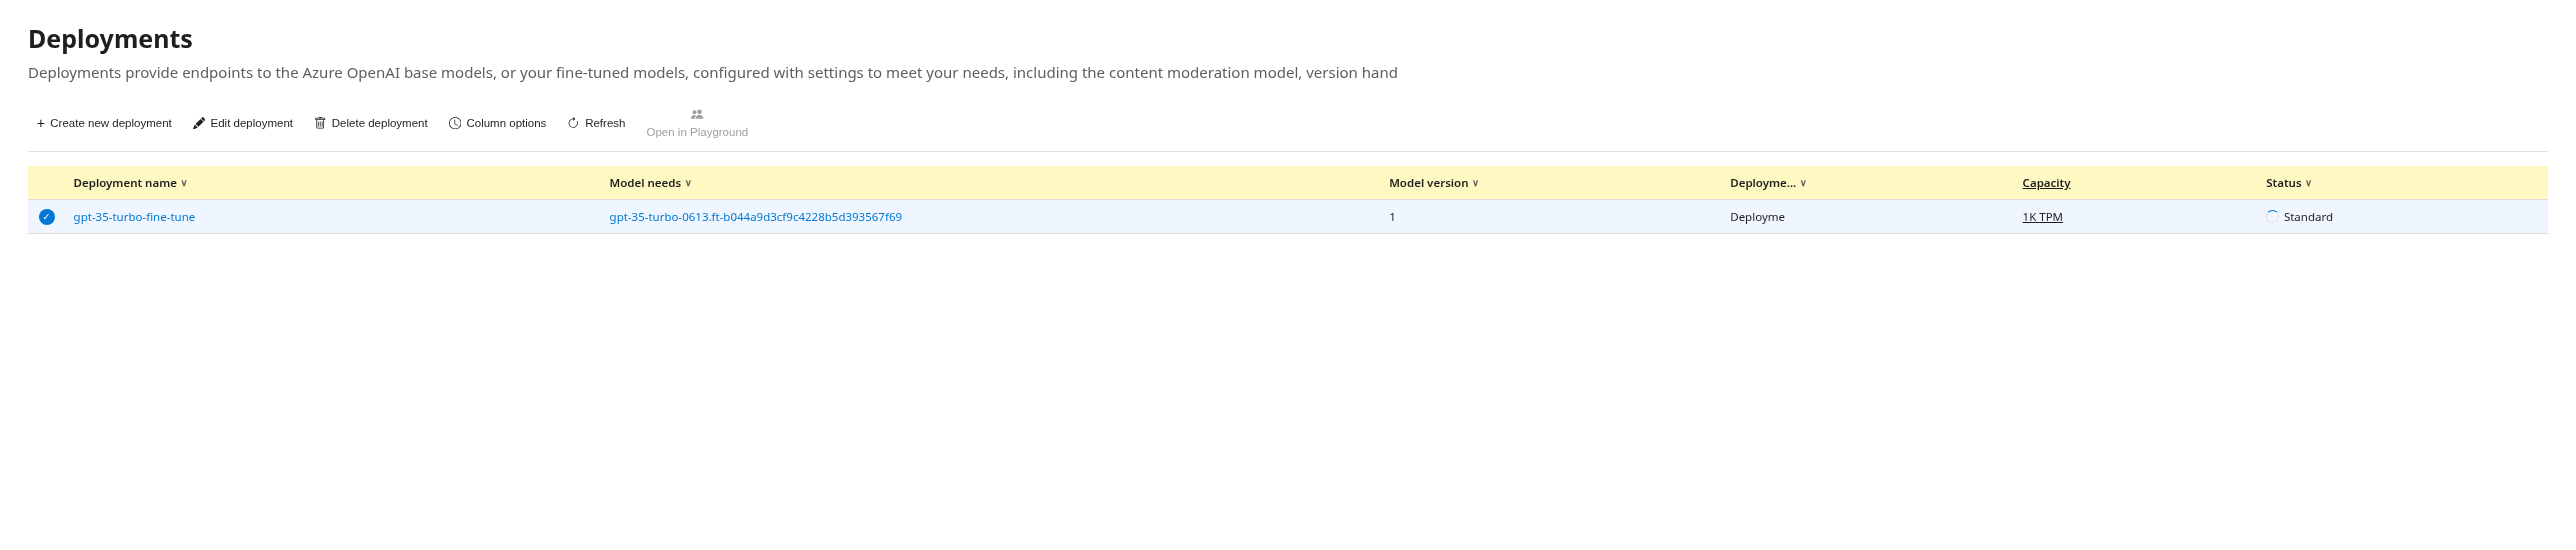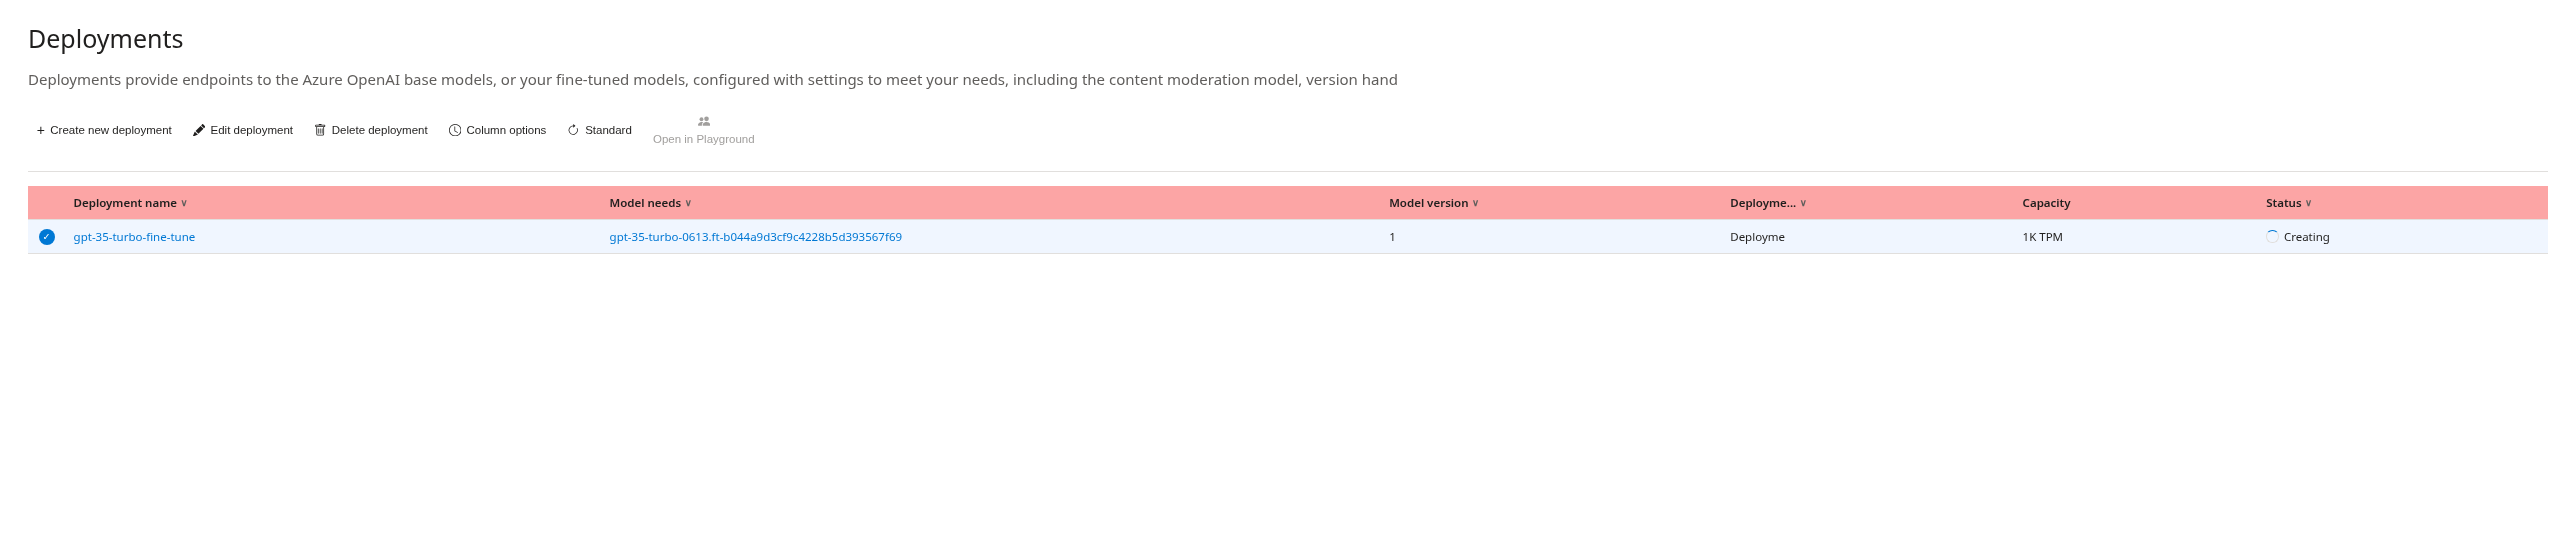--- a/index.html
+++ b/index.html
@@ -9,40 +9,40 @@
       color: #201f1e;
       font-size: 12.4px;
     }
     .page-container {
       padding: 21px 28px;
       max-width: 100%;
       overflow: hidden;
     }
     .page-title {
       font-size: 25px;
-      font-weight: 400;
-      color: #201f1e;
-      margin-bottom: 14px;
+      font-weight: 700;
+      color: #201f1e;
+      margin-bottom: 7px;
     }
     .page-description {
       font-size: 15px;
       color: #605e5c;
       margin-bottom: 21px;
       white-space: nowrap;
       overflow: hidden;
       text-overflow: ellipsis;
       max-width: 100%;
     }
     .toolbar {
       display: flex;
       align-items: center;
       gap: 3.5px;
       margin-bottom: 14px;
       border-bottom: 0.9px solid #e1dfdd;
-      padding-bottom: 21px;
+      padding-bottom: 8px;
     }
     .toolbar-btn {
       display: flex;
       align-items: center;
       gap: 5.3px;
       padding: 5.3px 8.8px;
       background: transparent;
       border: none;
       cursor: pointer;
       font-size: 11.5px;
@@ -65,37 +65,37 @@
       border-collapse: collapse;
       table-layout: fixed;
     }
     .table-container th {
       text-align: right;
       font-weight: 600;
       font-size: 11.5px;
       padding: 8.8px 10.6px;
       border-bottom: 1.8px solid #e1dfdd;
       color: #201f1e;
-      background: #fca5a5;
+      background: #fef9c3;
     }
     .table-container td {
       padding: 8.8px 10.6px;
       border-bottom: 0.9px solid #e1dfdd;
       font-size: 11.5px;
       vertical-align: middle;
     }
     .table-container tr.selected td {
       background: #f0f6ff;
     }
     .col-checkbox { width: 35px; }
     .col-deployment-name { width: 22%; }
     .col-model-name { width: 32%; }
     .col-model-version { width: 14%; }
     .col-deployment-type { width: 12%; }
-    .col-capacity { width: 10%; }
+    .col-capacity { width: 10%; text-decoration: underline; }
     .col-status { width: 12%; }
 
     .th-content {
       display: flex;
       align-items: center;
       gap: 3.5px;
     }
     .sort-icon {
       font-size: 9.7px;
       color: #605e5c;
@@ -184,21 +184,21 @@
       <span>Column options</span>
     </button>
 
     <button class="toolbar-btn">
       <span class="toolbar-icon">
         <svg class="refresh-icon-svg" viewBox="0 0 16 16" fill="currentColor">
           <path d="M8 3a5 5 0 1 0 4.546 2.914.5.5 0 0 1 .908-.417A6 6 0 1 1 8 2v1z"></path>
           <path d="M8 4.466V.534a.25.25 0 0 1 .41-.192l2.36 1.966c.12.1.12.284 0 .384L8.41 4.658A.25.25 0 0 1 8 4.466z"></path>
         </svg>
       </span>
-      <span>Standard</span>
+      <span>Refresh</span>
     </button>
 
     <button class="toolbar-btn disabled">
       <span class="toolbar-icon">
         <svg width="12.4" height="12.4" viewBox="0 0 16 16" fill="currentColor">
           <path d="M7 14s-1 0-1-1 1-4 5-4 5 3 5 4-1 1-1 1H7zm4-6a3 3 0 1 0 0-6 3 3 0 0 0 0 6z"></path>
           <path fill-rule="evenodd" d="M5.216 14A2.238 2.238 0 0 1 5 13c0-1.355.68-2.75 1.936-3.72A6.325 6.325 0 0 0 5 9c-4 0-5 3-5 4s1 1 1 1h4.216z"></path>
           <path d="M4.5 8a2.5 2.5 0 1 0 0-5 2.5 2.5 0 0 0 0 5z"></path>
         </svg>
       </span>
@@ -253,20 +253,20 @@
             <div class="selected-checkbox">✓</div>
           </td>
           <td class="col-deployment-name"><a class="link-blue">gpt-35-turbo-fine-tune</a></td>
           <td class="col-model-name"><a class="link-blue">gpt-35-turbo-0613.ft-b044a9d3cf9c4228b5d393567f69</a></td>
           <td class="col-model-version">1</td>
           <td class="col-deployment-type">Deployme</td>
           <td class="col-capacity">1K TPM</td>
           <td class="col-status">
             <div class="status-creating">
               <div class="spinner"></div>
-              <span>Creating</span>
+              <span>Standard</span>
             </div>
           </td>
         </tr>
       </tbody>
   </table>
 </div>
 
 
 </body></html>

